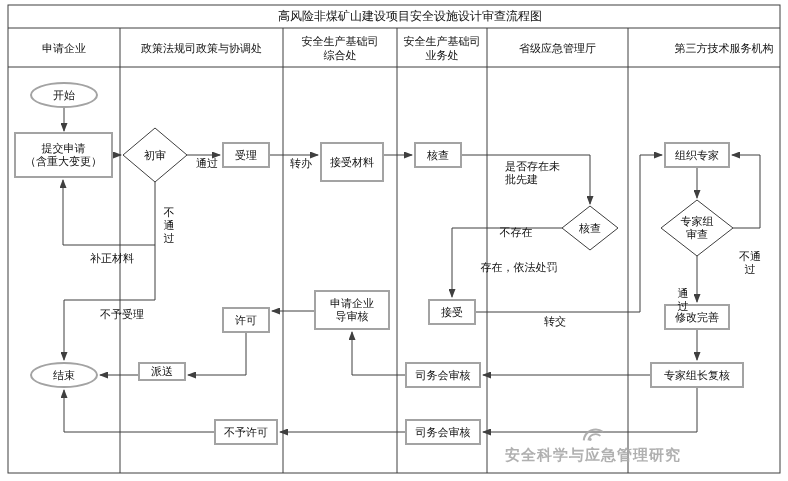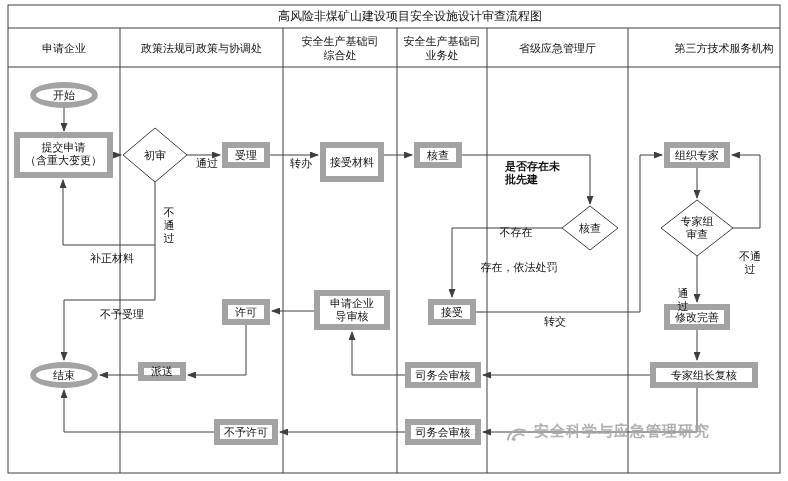--- a/index.html
+++ b/index.html
@@ -5,31 +5,31 @@
   html,body { margin:0; padding:0; background:#ffffff; }
   body { font-family:"Liberation Sans", sans-serif; }
   .canvas { position:relative; width:788px; height:481px; background:#fff; overflow:hidden; }
   .lines { position:absolute; left:0; top:0; }
   .title-bar { position:absolute; left:8px; top:5px; width:772px; height:23px;
                display:flex; align-items:center; justify-content:center;
                font-size:12px; color:#111;padding-left:16px; }
   .lane-h { position:absolute; top:28px; height:39px; display:flex; align-items:center;
             justify-content:center; text-align:center; font-size:11px; line-height:14px;
             color:#111; white-space:pre-line; }
-  .node { position:absolute; border:6px solid #a3a3a3; background:#fff; box-sizing:border-box;
+  .node { position:absolute; border:2px solid #a3a3a3; background:#fff; box-sizing:border-box;
           display:flex; align-items:center; justify-content:center; text-align:center;
           font-size:11px; line-height:13px; color:#111; white-space:pre-line; }
   .oval { border-radius:50%; }
   .dtext { position:absolute; display:flex; align-items:center; justify-content:center;
            text-align:center; font-size:11px; line-height:13px; color:#111; white-space:pre-line; }
   .elabel { position:absolute; font-size:11px; line-height:13px; color:#111;
             white-space:pre-line; text-align:center;margin-top:22px; }
-  .elabel.left { text-align:left;font-weight:bold; }
-  .wm { position:absolute; left:505px; top:422px; display:flex; align-items:flex-start; gap:5px;
-        color:#a8a8a8; opacity:0.9; }
+  .elabel.left { text-align:left; }
+  .wm { position:absolute; left:505px; top:422px; display:flex; align-items:center; 
+        color:#a8a8a8; opacity:0.9;flex-direction:column; }
   .wm-text { font-size:15px; font-weight:700; letter-spacing:1px; }
 </style>
 </head>
 <body>
 
 <div class="canvas">
 
   <svg class="lines" width="788" height="481" viewBox="0 0 788 481">
     <defs>
       <marker id="arr" markerWidth="9" markerHeight="7" refX="8" refY="3.5" orient="auto">
@@ -85,33 +85,33 @@
   <div class="lane-h" style="left:8px;width:112px;">申请企业</div>
   <div class="lane-h" style="left:120px;width:163px;">政策法规司政策与协调处</div>
   <div class="lane-h" style="left:283px;width:114px;">安全生产基础司
 综合处</div>
   <div class="lane-h" style="left:397px;width:90px;">安全生产基础司
 业务处</div>
   <div class="lane-h" style="left:487px;width:141px;">省级应急管理厅</div>
   <div class="lane-h" style="left:628px;width:152px;padding-left:20px;">第三方技术服务机构</div>
 
   <div class="node oval" style="left:30px;top:82px;width:68px;height:26px;">开始</div>
-  <div class="node" style="left:14px;top:132px;width:99px;height:46px;font-family:Liberation Mono, monospace;">提交申请
+  <div class="node" style="left:14px;top:132px;width:99px;height:46px;">提交申请
 （含重大变更）</div>
   <div class="node" style="left:222px;top:142px;width:48px;height:26px;">受理</div>
   <div class="node" style="left:320px;top:142px;width:64px;height:40px;">接受材料</div>
   <div class="node" style="left:414px;top:142px;width:48px;height:26px;">核查</div>
   <div class="node" style="left:428px;top:299px;width:48px;height:26px;">接受</div>
   <div class="node" style="left:664px;top:142px;width:66px;height:26px;">组织专家</div>
   <div class="node" style="left:664px;top:304px;width:66px;height:26px;">修改完善</div>
-  <div class="node" style="left:650px;top:362px;width:108px;height:26px;">专家组长复核</div>
+  <div class="node" style="left:650px;top:362px;width:94px;height:26px;">专家组长复核</div>
   <div class="node" style="left:405px;top:362px;width:76px;height:26px;">司务会审核</div>
   <div class="node" style="left:314px;top:290px;width:76px;height:40px;">申请企业
 导审核</div>
-  <div class="node" style="left:222px;top:299px;width:48px;height:26px;">许可</div>
+  <div class="node" style="left:222px;top:307px;width:48px;height:26px;">许可</div>
   <div class="node" style="left:138px;top:362px;width:48px;height:19px;">派送</div>
   <div class="node oval" style="left:30px;top:362px;width:68px;height:26px;">结束</div>
   <div class="node" style="left:214px;top:419px;width:64px;height:26px;">不予许可</div>
   <div class="node" style="left:405px;top:419px;width:76px;height:26px;">司务会审核</div>
 
   <div class="dtext" style="left:123px;top:128px;width:64px;height:54px;">初审</div>
   <div class="dtext" style="left:562px;top:206px;width:56px;height:44px;">核查</div>
   <div class="dtext" style="left:661px;top:200px;width:72px;height:56px;">专家组
 审查</div>
 

